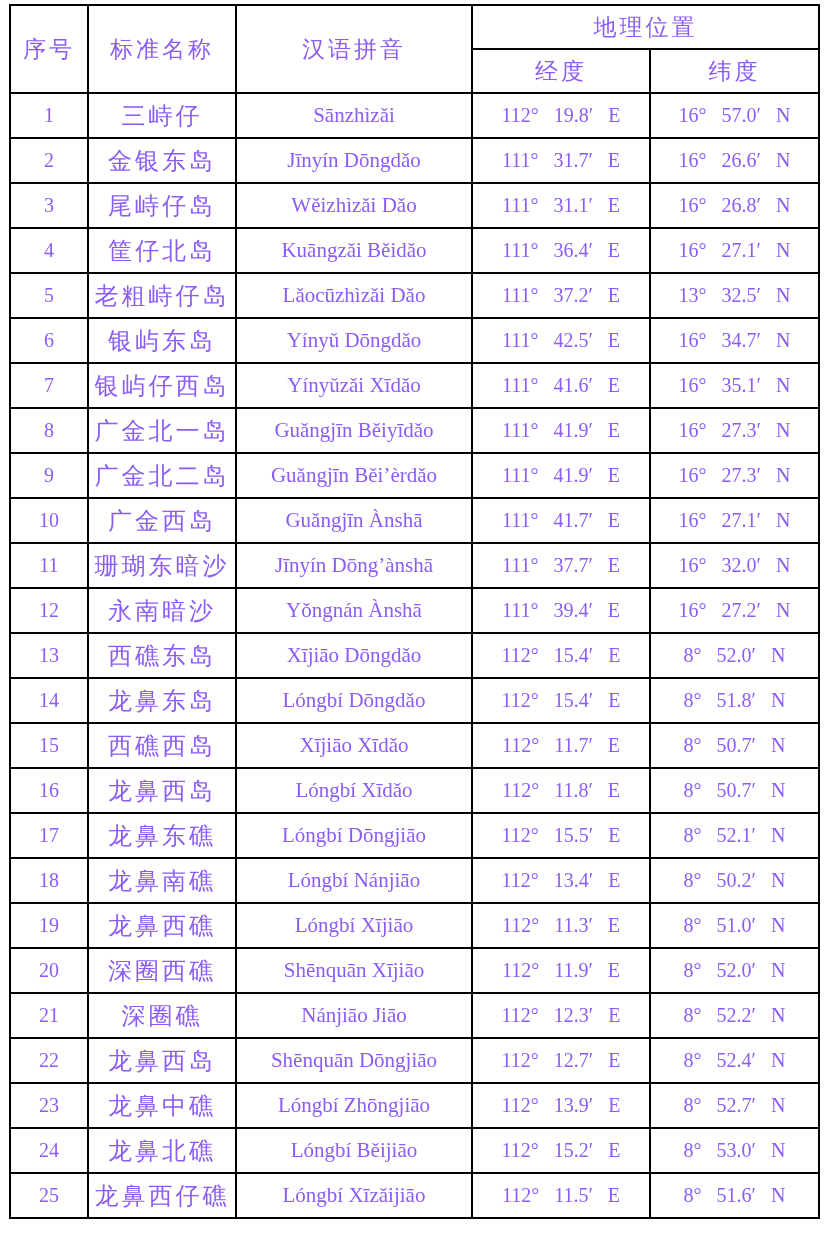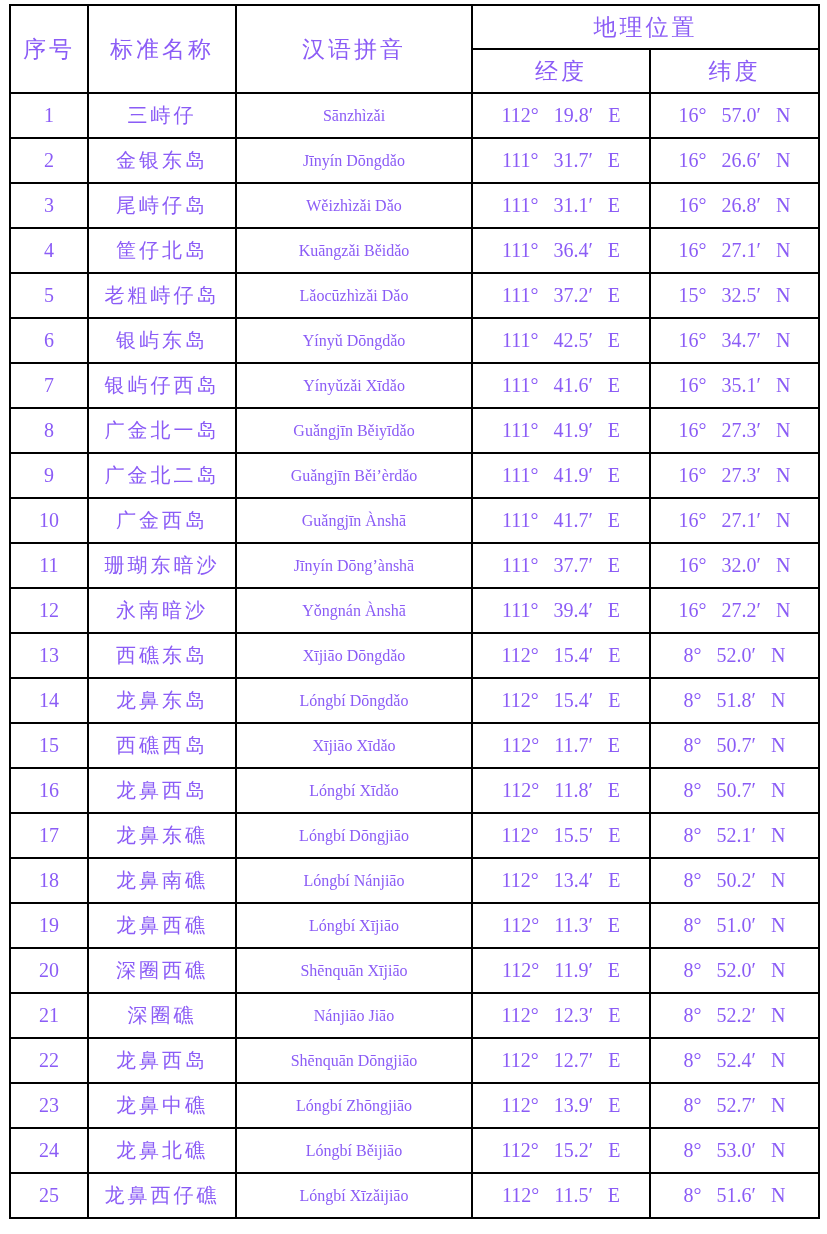--- a/index.html
+++ b/index.html
@@ -27,22 +27,22 @@
     white-space: nowrap;
   }
   .geo-table thead tr { height: 44px; }
   .geo-table tbody tr { height: 45px; }
   .geo-table th {
     font-weight: normal;
     font-size: 23px;
     letter-spacing: 3px;
   }
   td.c-no { font-size: 20px; }
-  td.c-name { font-size: 20px; letter-spacing: 3px; }
-  td.c-pinyin { font-size: 16px; }
+  td.c-name { font-size: 24px; letter-spacing: 3px; }
+  td.c-pinyin { font-size: 21px; }
   td.c-coord { font-size: 20px; word-spacing: 10px; }
 </style>
 </head>
 <body>
 
 <div class="page">
   <table class="geo-table">
     <colgroup>
       <col style="width:78px">
       <col style="width:148px">
@@ -93,21 +93,21 @@
     <td class="c-pinyin">Kuāngzǎi Běidǎo</td>
     <td class="c-coord">111° 36.4′ E</td>
     <td class="c-coord">16° 27.1′ N</td>
   </tr>
 
   <tr>
     <td class="c-no">5</td>
     <td class="c-name">老粗峙仔岛</td>
     <td class="c-pinyin">Lǎocūzhìzǎi Dǎo</td>
     <td class="c-coord">111° 37.2′ E</td>
-    <td class="c-coord">15° 32.5′ N</td>
+    <td class="c-coord">13° 32.5′ N</td>
   </tr>
 
   <tr>
     <td class="c-no">6</td>
     <td class="c-name">银屿东岛</td>
     <td class="c-pinyin">Yínyǔ Dōngdǎo</td>
     <td class="c-coord">111° 42.5′ E</td>
     <td class="c-coord">16° 34.7′ N</td>
   </tr>
 

